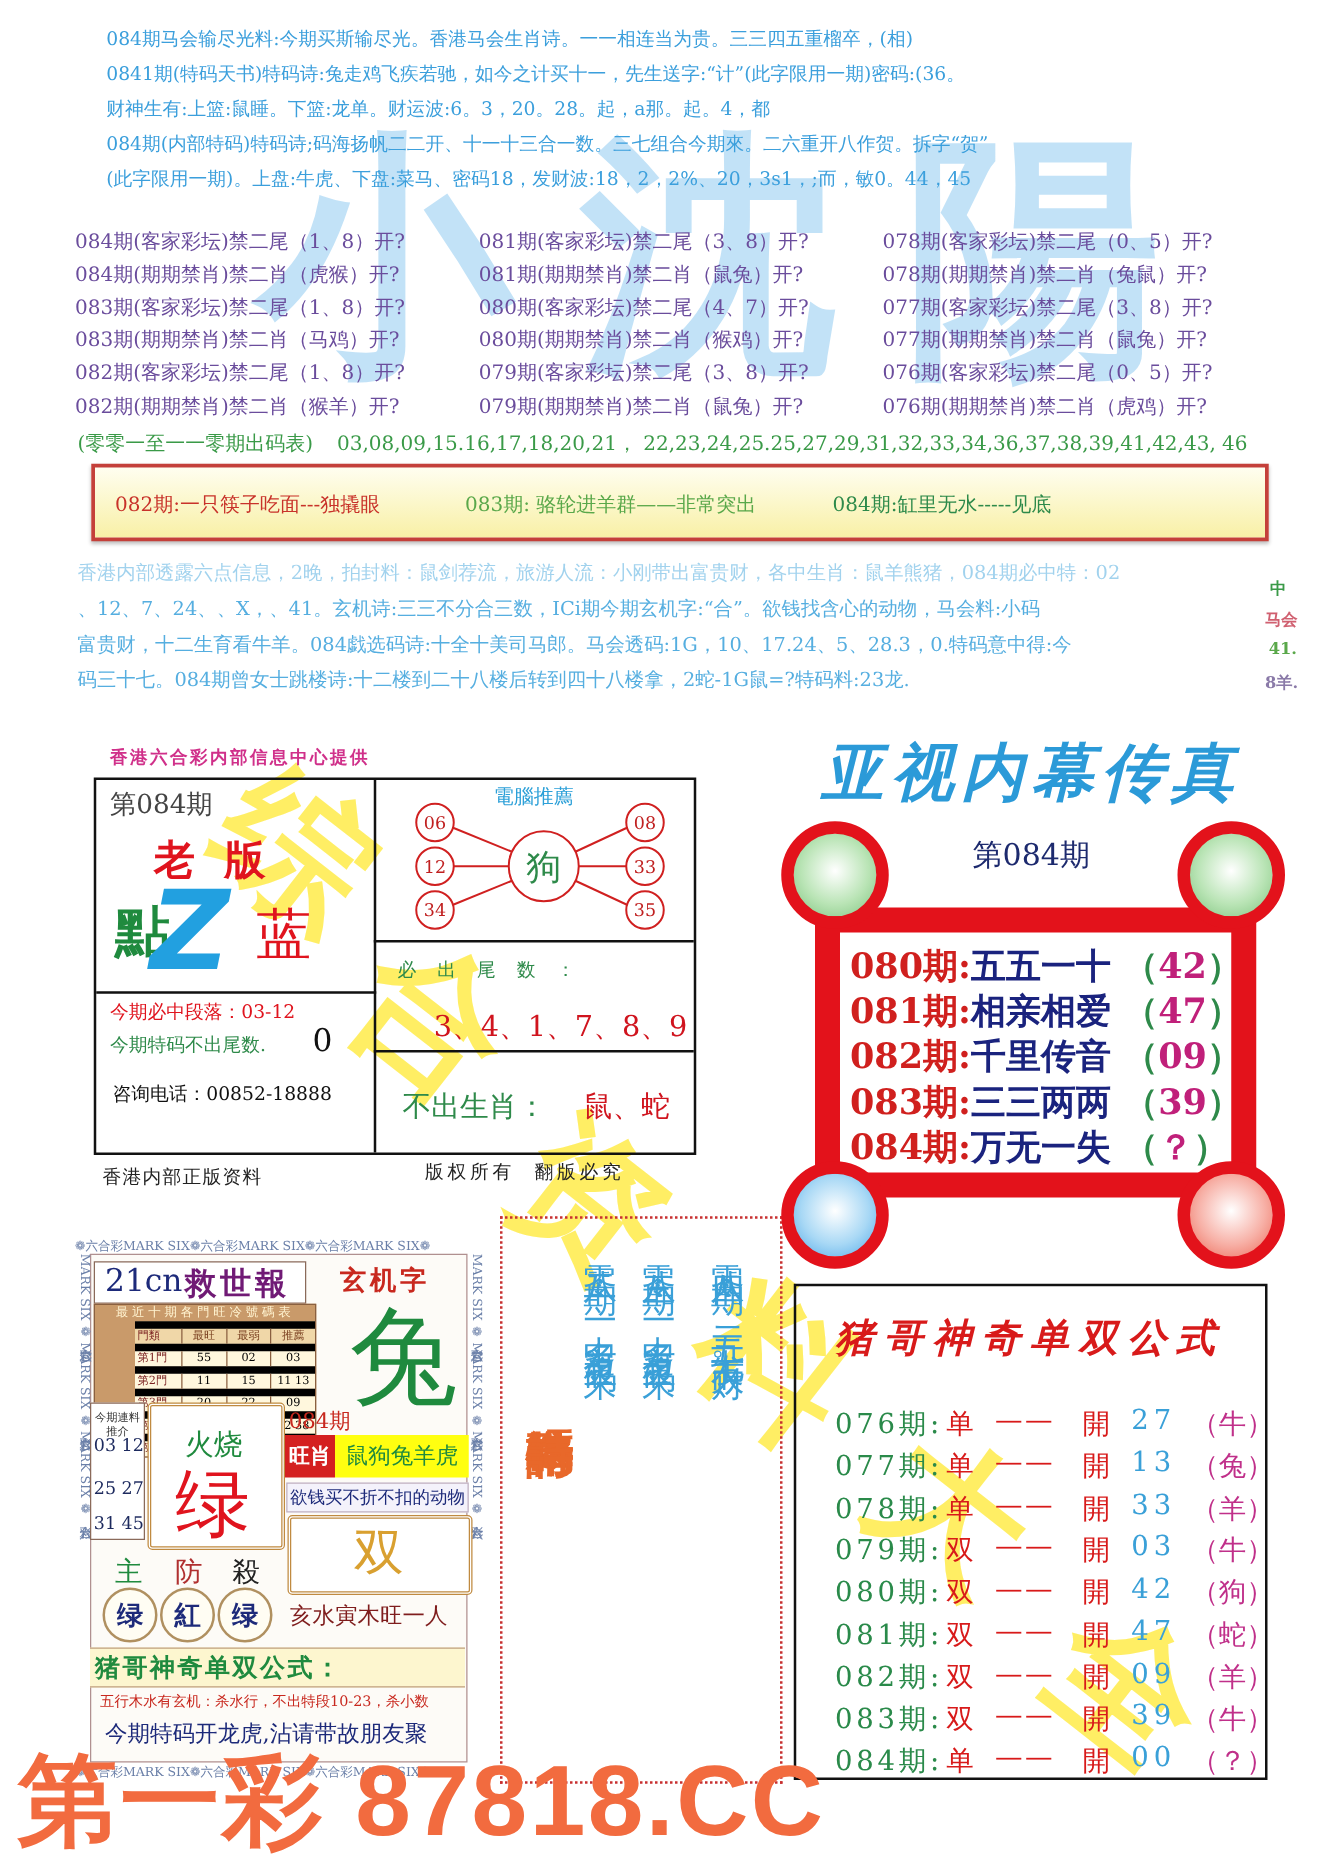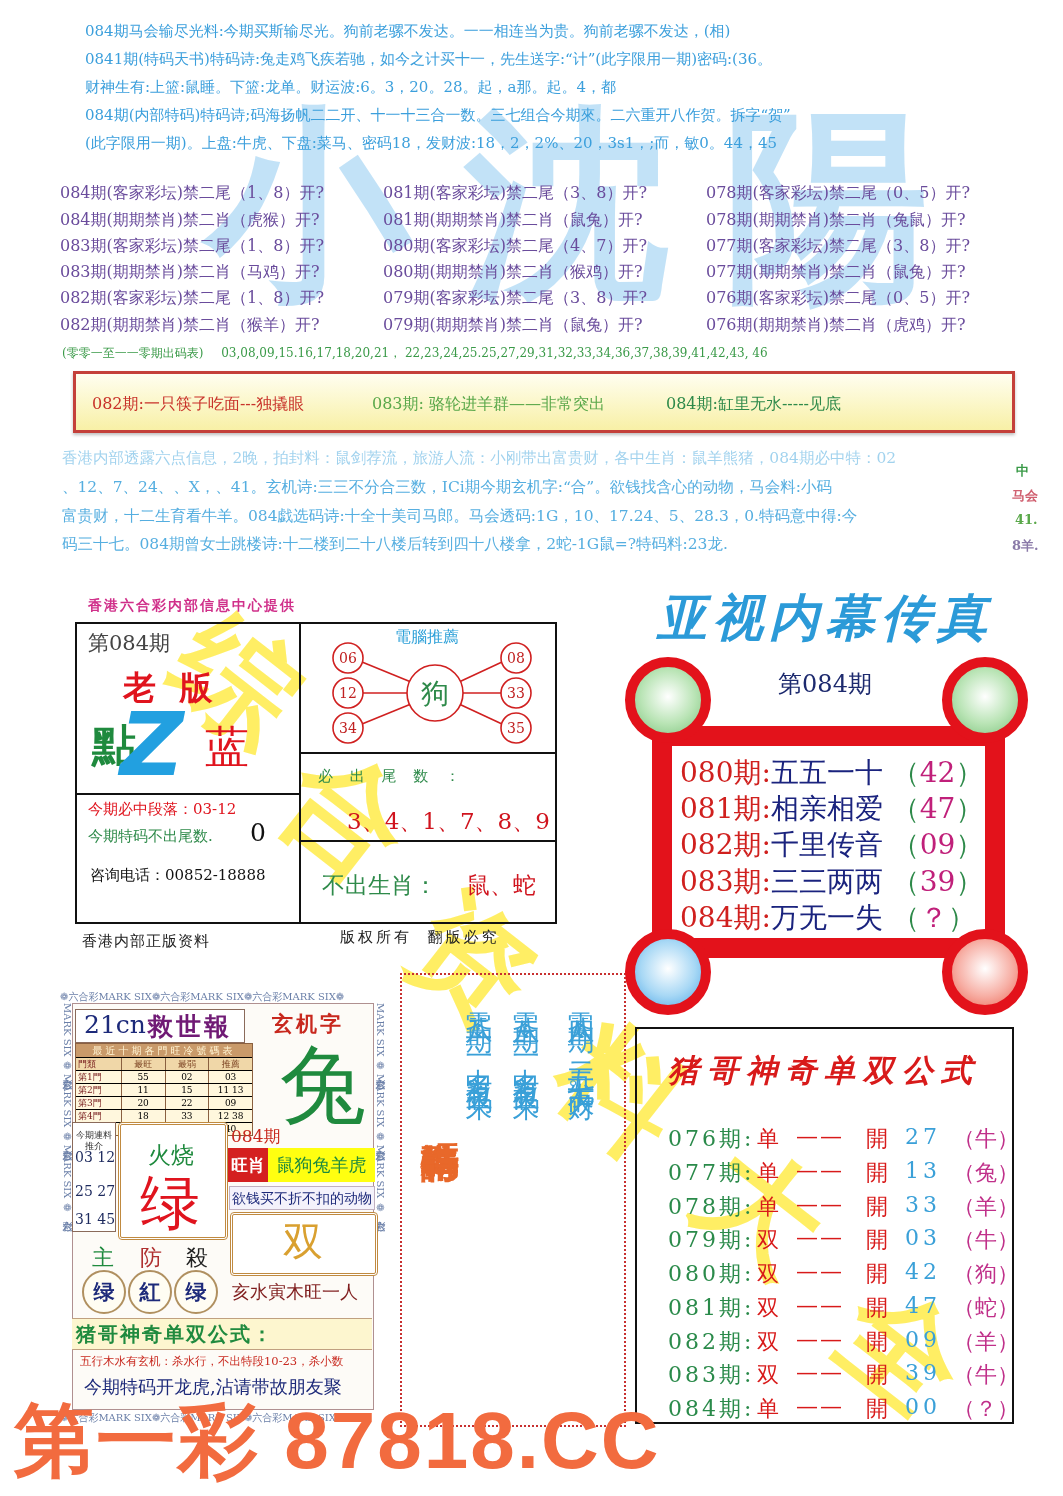--- a/index.html
+++ b/index.html
@@ -4,36 +4,36 @@
 <style>
   html,body{margin:0;padding:0;background:#fff;}
   body{width:1063px;height:1496px;position:relative;overflow:hidden;font-family:"DejaVu Serif",serif;}
   .abs{position:absolute;white-space:nowrap;}
   
   .wm-blue{position:absolute;left:205px;top:70px;font-size:205px;letter-spacing:55px;color:rgba(110,185,235,0.42);font-family:"DejaVu Sans",sans-serif;font-weight:bold;z-index:0;white-space:nowrap;}
   .wm-yellow{position:absolute;font-size:120px;color:rgba(255,232,40,0.72);font-family:"DejaVu Sans",sans-serif;font-weight:bold;transform:rotate(38deg);z-index:0;}
   
   .tn{position:absolute;left:85px;font-size:15px;color:#3b9fdc;white-space:nowrap;z-index:2;}
   .grid-cell{position:absolute;font-size:16px;color:#6a4c9c;white-space:nowrap;z-index:2;}
-  .codes{position:absolute;left:62px;top:345px;font-size:12px;color:#3a9a48;white-space:nowrap;z-index:2;}
+  .codes{position:absolute;left:62px;top:345px;font-size:16px;color:#3a9a48;white-space:nowrap;z-index:2;}
   .banner{position:absolute;left:73px;top:371px;width:936px;height:56px;border:3px solid #c4403a;background:linear-gradient(#fffef0,#f8f0a6);box-shadow:0 2px 3px rgba(0,0,0,.25);z-index:2;}
   .banner span{position:absolute;top:20px;font-size:16px;white-space:nowrap;}
   .info{position:absolute;left:62px;font-size:15.5px;color:#55aee0;white-space:nowrap;z-index:2;text-align:center;}
   .side{position:absolute;font-size:13px;font-weight:bold;z-index:2;}
   
   .hdr-pink{position:absolute;left:88px;top:597px;font-size:14px;font-weight:bold;letter-spacing:2px;color:#d0308a;z-index:2;}
   .card{position:absolute;left:75px;top:622px;width:478px;height:298px;border:2px solid #111;z-index:1;}
   .vline{position:absolute;background:#111;}
   .circ-num{font-family:"DejaVu Serif",serif;font-size:14px;fill:#c02020;}
   
   .fax-title{position:absolute;left:640px;top:585px;width:370px;text-align:center;font-size:50px;font-weight:bold;color:#2b9ad8;letter-spacing:6px;font-style:italic;z-index:2;}
   .fax-issue{position:absolute;left:640px;top:668px;width:370px;text-align:center;font-size:24px;color:#1d2a6e;z-index:2;}
   .frame{position:absolute;left:652px;top:726px;width:313px;height:192px;border:20px solid #e3121b;background:#fff;z-index:1;}
   .ball{position:absolute;width:66px;height:66px;border-radius:50%;border:10px solid #e3121b;z-index:2;}
-  .fax-row{position:absolute;left:680px;font-size:28px;white-space:nowrap;z-index:3;}
+  .fax-row{position:absolute;left:680px;font-size:28px;white-space:nowrap;z-index:3;font-weight:bold;}
   .fax-row .p{color:#d0201e;}
   .fax-row .t{color:#1a237e;}
   .fax-row .b{color:#2e8a4a;}
   .fax-row .n{color:#c0207a;}
   
   .dotbox{position:absolute;left:400px;top:973px;width:222px;height:450px;border:2px dotted #c83030;z-index:1;}
   .vcol{position:absolute;writing-mode:vertical-rl;font-size:27px;letter-spacing:5px;color:#3aa0d8;z-index:2;}
   .vtitle{position:absolute;left:414px;top:1113px;writing-mode:vertical-rl;font-size:38px;font-weight:bold;color:#e8682a;font-family:"DejaVu Sans",sans-serif;z-index:2;}
   
   .pigbox{position:absolute;left:635px;top:1027px;width:375px;height:393px;border:2px solid #111;z-index:1;}
@@ -46,41 +46,41 @@
   .pr-open{left:198px;color:#d81a1a;}
   .pr-num{left:237px;color:#3aa0d8;letter-spacing:4px;}
   .pr-zod{left:285px;color:#c0308a;}
   
   .ms-card{position:absolute;left:60px;top:990px;width:325px;height:432px;background:#fff;z-index:1;}
   .ms-strip{position:absolute;font-size:10px;color:#6a7fa8;white-space:nowrap;z-index:2;}
   .ms-vstrip{position:absolute;writing-mode:vertical-rl;font-size:10px;color:#6a7fa8;white-space:nowrap;z-index:2;}
   .ms-inner{position:absolute;left:72px;top:1003px;width:300px;height:405px;border:1px solid #b09090;background:#fdfbf7;z-index:1;}
   .tbl{position:absolute;left:75px;top:1043px;width:176px;background:#c99a6a;border:1px solid #8a6040;z-index:2;}
   .tbl-h{font-size:10px;color:#fff3d0;text-align:center;letter-spacing:3px;height:13px;line-height:13px;}
-  .tbl-r{display:flex;height:12px;line-height:12px;font-size:9px;background:#fff7dd;border-top:1px solid #000000;}
+  .tbl-r{display:flex;height:12px;line-height:12px;font-size:9px;background:#fff7dd;border-top:6px solid #000000;margin-left:32px;}
   .tbl-r span{flex:1;text-align:center;border-left:1px solid #8a6040;}
   .tbl-r span:first-child{border-left:none;text-align:left;padding-left:2px;color:#7a2020;}
   .tbl-r.head{background:#f0d7a8;color:#7a4020;}
   .orn{position:absolute;border:3px double #c08a40;border-radius:4px;z-index:2;}
   .circle-word{position:absolute;width:40px;height:40px;border-radius:50%;border:2px solid #b09060;background:#fffdf3;text-align:center;line-height:40px;font-size:21px;font-weight:bold;color:#1d2a7a;z-index:3;}
   .logo{position:absolute;left:14px;top:1388px;font-size:80px;font-weight:bold;color:#f26b3f;font-family:"Liberation Sans",sans-serif;white-space:nowrap;letter-spacing:2px;z-index:5;}
 </style>
 </head>
 <body>
 
 <div class="wm-blue">小沈陽</div>
 <div class="wm-yellow" style="left:175px;top:600px;">综</div>
 <div class="wm-yellow" style="left:285px;top:735px;">合</div>
 <div class="wm-yellow" style="left:410px;top:880px;">资</div>
 <div class="wm-yellow" style="left:560px;top:1010px;">料</div>
 <div class="wm-yellow" style="left:700px;top:1130px;">大</div>
 <div class="wm-yellow" style="left:840px;top:1270px;">全</div>
 
 <div>
-  <div class="tn" style="top:22px">084期马会输尽光料:今期买斯输尽光。狗前老骡不发达。一一相连当为贵。狗前老骡不发达，(相)</div>
+  <div class="tn" style="top:22px">084期马会输尽光料:今期买斯输尽光。香港马会生肖诗。一一相连当为贵。三三四五重榴卒，(相)</div>
   <div class="tn" style="top:50px">0841期(特码天书)特码诗:兔走鸡飞疾若驰，如今之计买十一，先生送字:“计”(此字限用一期)密码:(36。</div>
   <div class="tn" style="top:78px">财神生有:上篮:鼠睡。下篮:龙单。财运波:6。3，20。28。起，a那。起。4，都</div>
   <div class="tn" style="top:106px">084期(内部特码)特码诗;码海扬帆二二开、十一十三合一数。三七组合今期來。二六重开八作贺。拆字“贺”</div>
   <div class="tn" style="top:134px">(此字限用一期)。上盘:牛虎、下盘:菜马、密码18，发财波:18，2，2%、20，3s1，;而，敏0。44，45</div>
 </div>
 
 <div>
   <div class="grid-cell" style="left:60px;top:183px">084期(客家彩坛)禁二尾（1、8）开?</div>
   <div class="grid-cell" style="left:383px;top:183px">081期(客家彩坛)禁二尾（3、8）开?</div>
   <div class="grid-cell" style="left:706px;top:183px">078期(客家彩坛)禁二尾（0、5）开?</div>

